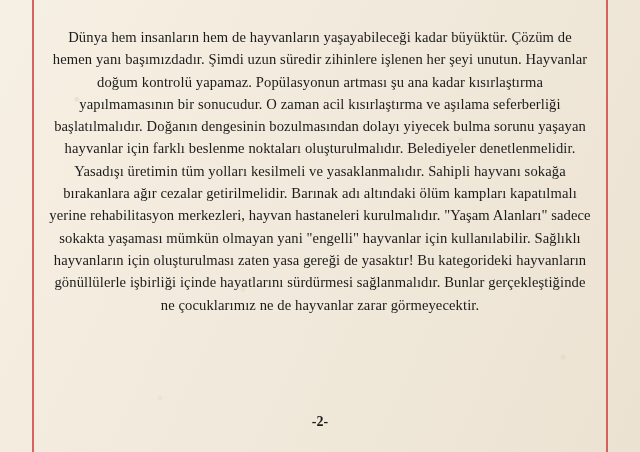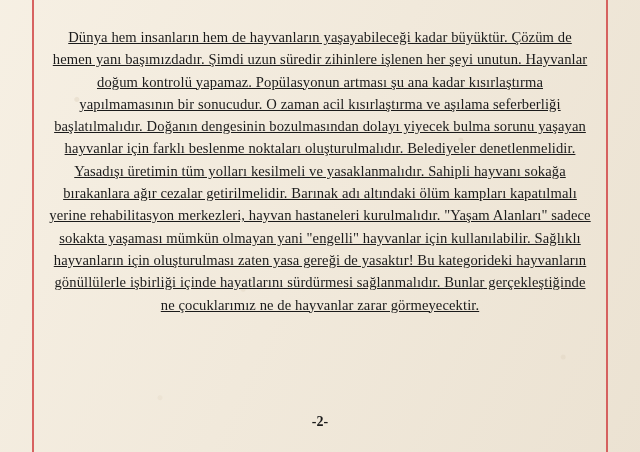--- a/index.html
+++ b/index.html
@@ -54,21 +54,20 @@
   }
   .body-text {
     font-size: 14.6px;
     line-height: 22.3px;
     color: #1b1b1b;
     text-align: center;
     letter-spacing: 0.1px;
   }
   .body-text p {
     margin: 0;
-    text-decoration: underline;
   }
   .page-number {
     position: absolute;
     left: 0;
     right: 0;
     bottom: 22px;
     text-align: center;
     font-size: 14px;
     font-weight: bold;
     color: #1b1b1b;

